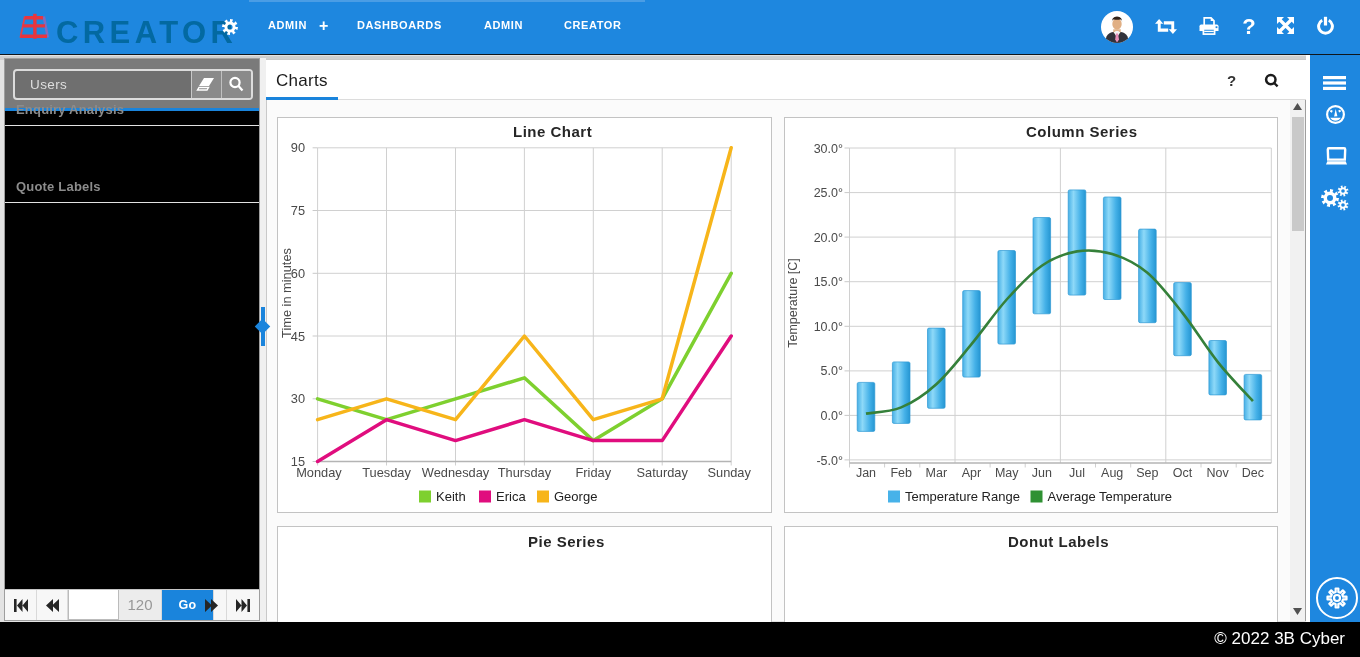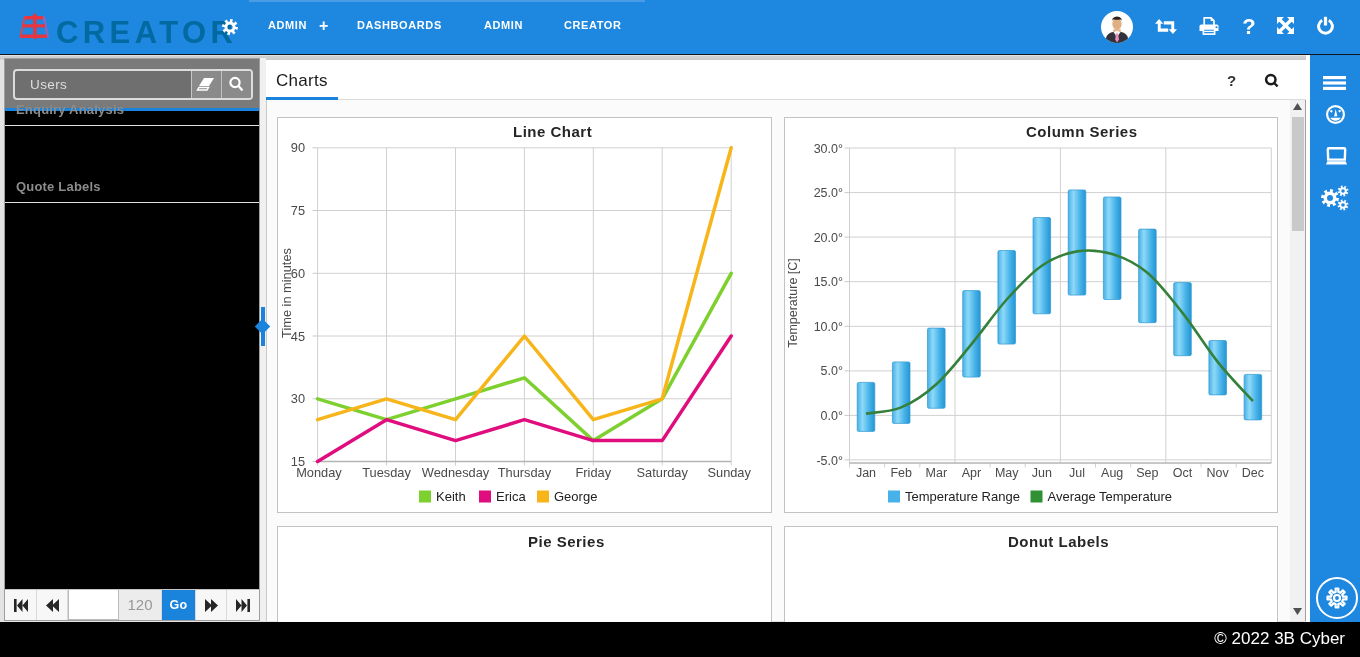--- a/index.html
+++ b/index.html
@@ -141,21 +141,21 @@
   <div class="abs" id="pager">
     <div class="pcell" style="left:0;width:32px"><svg style="margin:9px 0 0 9px" width="14" height="13" viewBox="0 0 14 13">
           <rect x="0" y="0" width="2.6" height="13" fill="#262626"></rect>
           <path d="M8.5 6.5 L14 0 L14 13 Z M3 6.5 L8.5 0 L8.5 13 Z" fill="#262626"></path>
         </svg></div>
     <div class="pcell" style="left:32px;width:31px"><svg style="margin:9px 0 0 9px" width="13" height="13" viewBox="0 0 13 13">
           <path d="M6 6.5 L13 0 L13 13 Z M0 6.5 L7 0 L7 13 Z" fill="#262626"></path>
         </svg></div>
     <div class="pcell" style="left:63px;width:51px;background:#fff;border:1px solid #bbb;border-top:none;"></div>
     <div class="pcell" style="left:114px;width:43px;background:#ececec;color:#979797;font-size:15px;line-height:30px;text-align:center;">120</div>
-    <div class="pcell" style="left:157px;width:34px;background:#1a84dc;color:#fff;font-size:12.5px;font-weight:bold;line-height:30px;text-align:center;letter-spacing:0.3px;">Go</div>
+    <div class="pcell" style="left:157px;width:52px;background:#1a84dc;color:#fff;font-size:12.5px;font-weight:bold;line-height:30px;text-align:center;letter-spacing:0.3px;">Go</div>
     <div class="pcell" style="left:191px;width:31px"><svg style="margin:9px 0 0 9px" width="13" height="13" viewBox="0 0 13 13">
           <path d="M7 6.5 L0 0 L0 13 Z M13 6.5 L6 0 L6 13 Z" fill="#262626"></path>
         </svg></div>
     <div class="pcell" style="left:222px;width:32px;border-right:none;"><svg style="margin:9px 0 0 9px" width="14" height="13" viewBox="0 0 14 13">
           <path d="M5.5 6.5 L0 0 L0 13 Z M11 6.5 L5.5 0 L5.5 13 Z" fill="#262626"></path>
           <rect x="11.4" y="0" width="2.6" height="13" fill="#262626"></rect>
         </svg></div>
   </div>
 </div>
 

